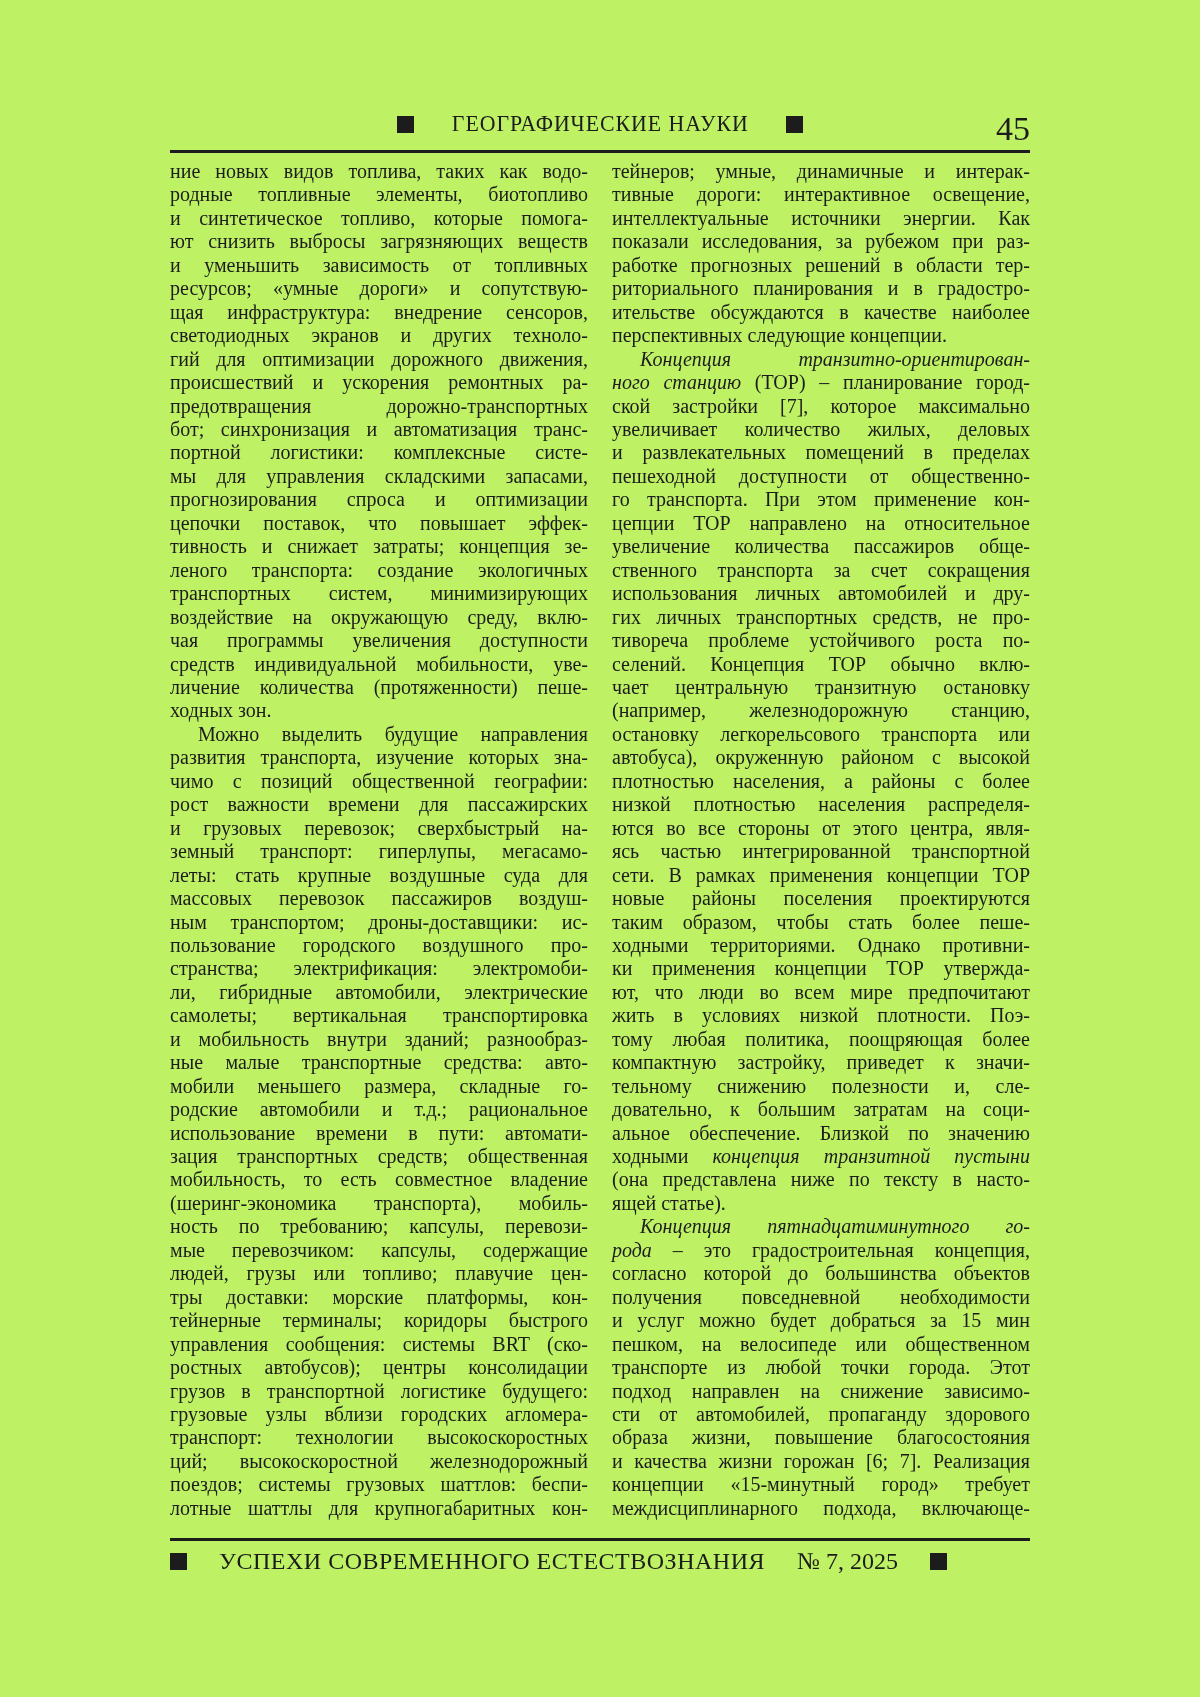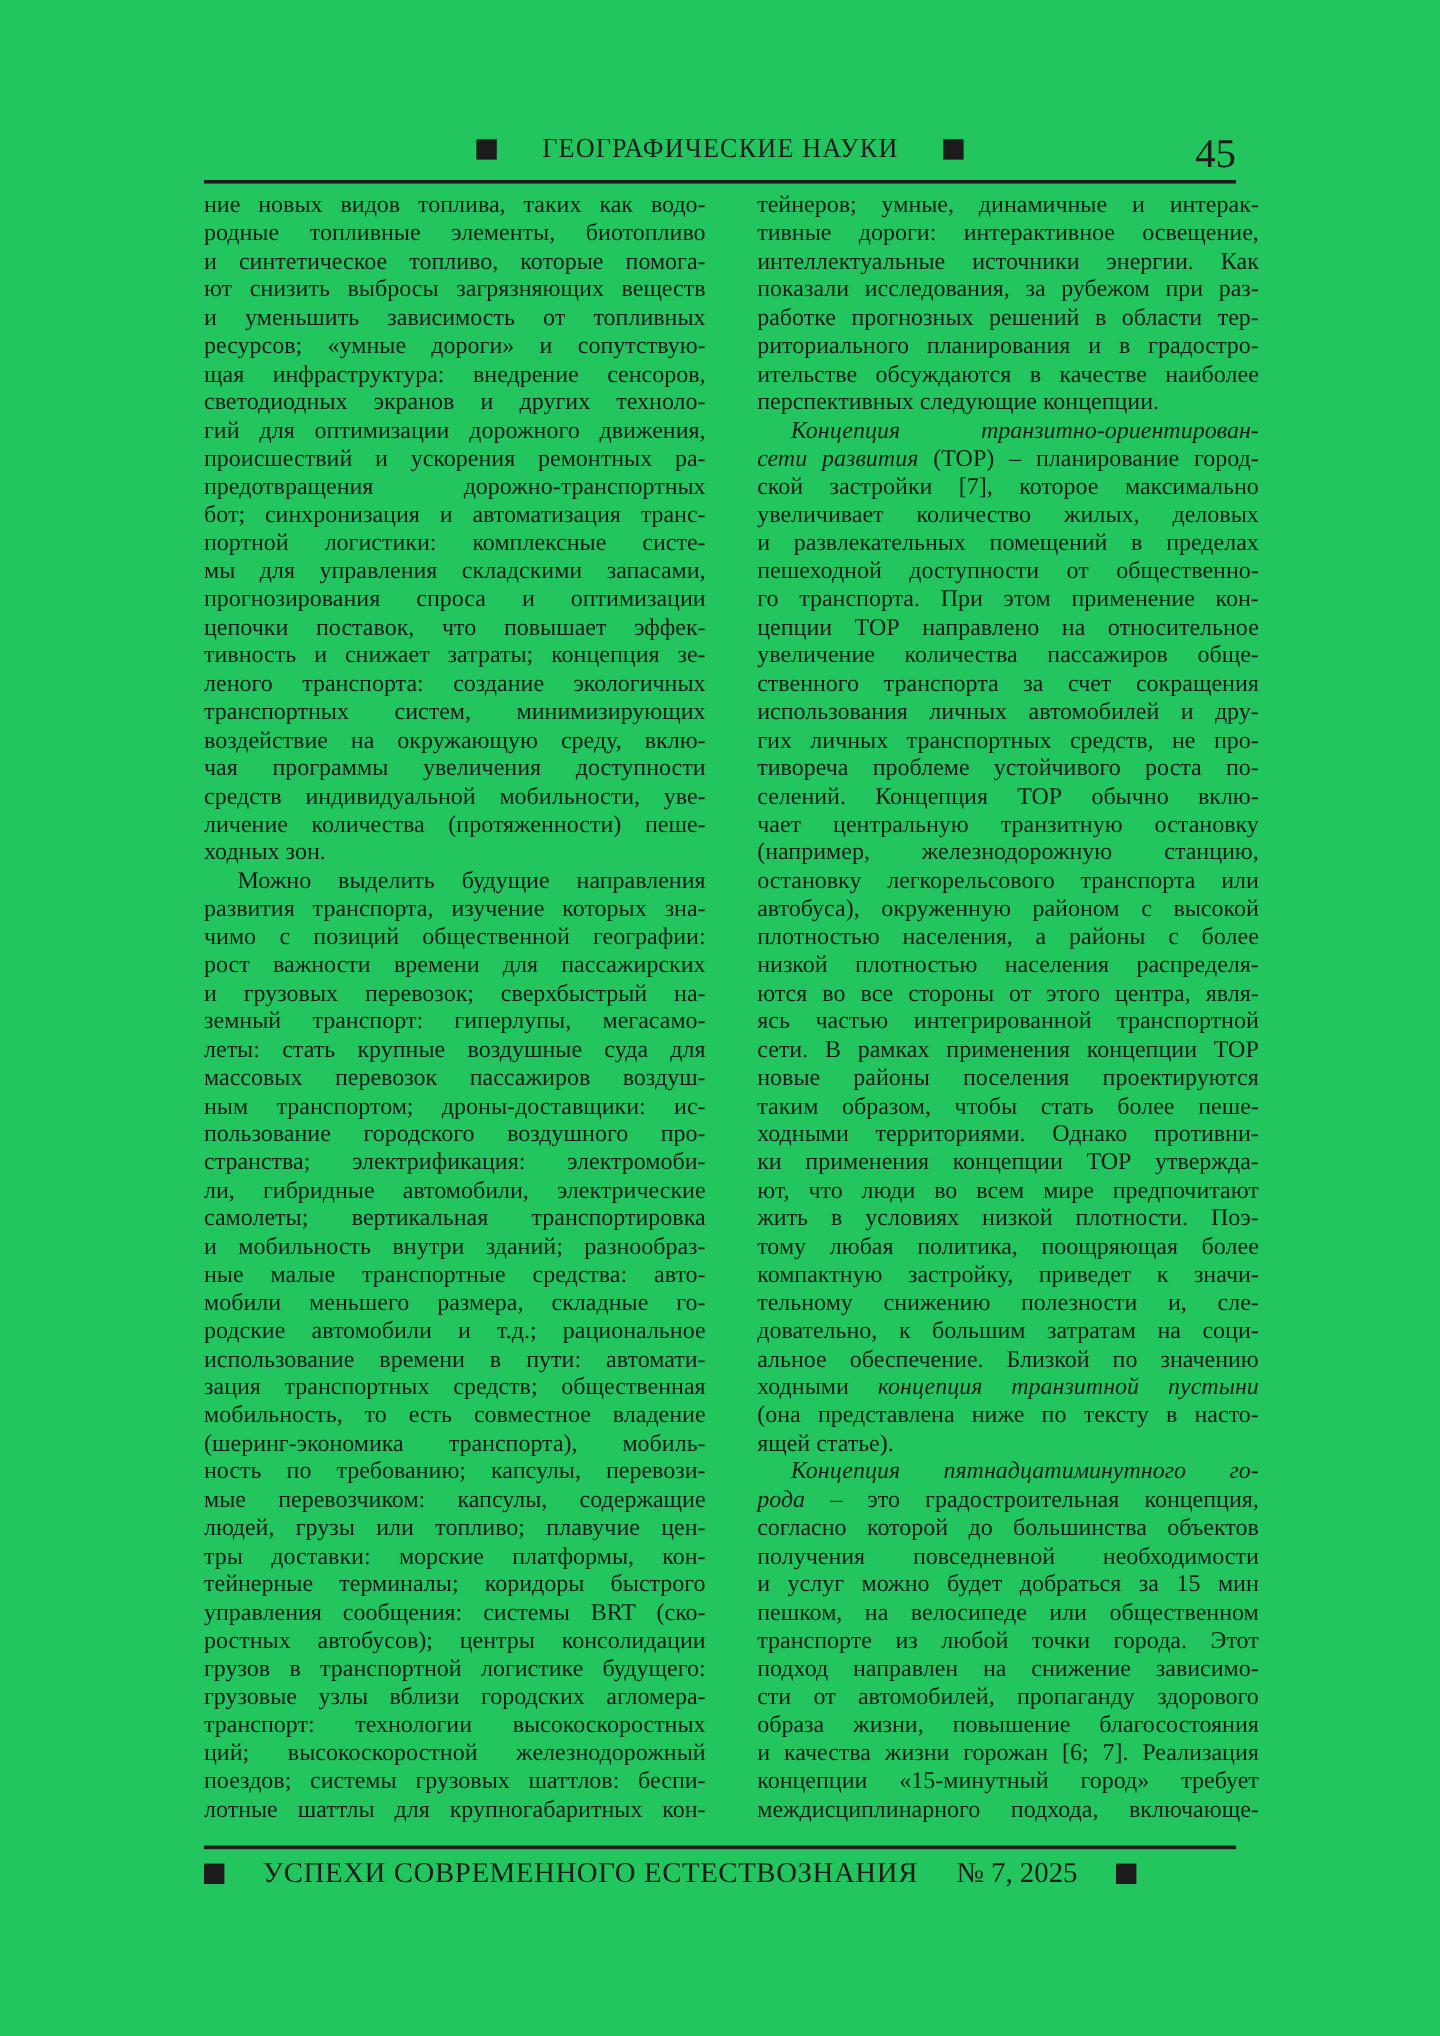--- a/index.html
+++ b/index.html
@@ -1,33 +1,33 @@
 <!DOCTYPE html>
 <html><head>
 <meta charset="utf-8">
 <style>
   html,body{margin:0;padding:0;background:#ffffff;}
   body{width:1200px;height:1697px;font-family:"Liberation Serif", serif;color:#1c1c1c;}
-  .page{position:relative;width:1200px;height:1697px;background:#22c55e;overflow:hidden;}
+  .page{position:relative;width:1200px;height:1697px;background:#bef264;overflow:hidden;}
 
   
   .header{position:absolute;left:170px;top:104px;width:860px;height:40px;}
   .header-inner{display:flex;justify-content:center;align-items:center;gap:30px;height:100%;}
   .hsq{width:17px;height:17px;background:#1c1c1c;flex:0 0 auto;}
   .header-title{font-size:23px;letter-spacing:1px;white-space:nowrap;transform:scaleX(.95);}
   .page-number{position:absolute;right:0;top:6px;font-size:34px;}
 
   .rule{position:absolute;left:170px;width:860px;height:3px;background:#1d1d1d;}
   .rule-top{top:150px;}
   .rule-bottom{top:1538px;}
 
   
   .col{position:absolute;top:160px;width:418px;font-size:20px;line-height:23.45px;}
   .col-left{left:170px;}
-  .col-right{left:631px;}
+  .col-right{left:612px;}
   .line{text-align:justify;text-align-last:justify;white-space:normal;}
   .line.par-end{text-align-last:left;}
   .line.indent{text-indent:28px;}
   .it{font-style:italic;}
 
   
   .footer{position:absolute;left:170px;top:1548px;width:860px;display:flex;justify-content:flex-start;align-items:center;gap:32px;}
   .footer-title{font-size:24px;letter-spacing:.5px;white-space:nowrap;}
   .footer-issue{font-size:24px;white-space:nowrap;}
 </style>
@@ -110,21 +110,21 @@
   <div class="col col-right">
       <div class="line"><span>тейнеров; умные, динамичные и интерак-</span></div>
       <div class="line"><span>тивные дороги: интерактивное освещение,</span></div>
       <div class="line"><span>интеллектуальные источники энергии. Как</span></div>
       <div class="line"><span>показали исследования, за рубежом при раз-</span></div>
       <div class="line"><span>работке прогнозных решений в области тер-</span></div>
       <div class="line"><span>риториального планирования и в градостро-</span></div>
       <div class="line"><span>ительстве обсуждаются в качестве наиболее</span></div>
       <div class="line par-end"><span>перспективных следующие концепции.</span></div>
       <div class="line indent"><span class="it">Концепция транзитно-ориентирован-</span></div>
-      <div class="line"><span class="it">сети развития</span><span> (ТОР) – планирование город-</span></div>
+      <div class="line"><span class="it">ного станцию</span><span> (ТОР) – планирование город-</span></div>
       <div class="line"><span>ской застройки [7], которое максимально</span></div>
       <div class="line"><span>увеличивает количество жилых, деловых</span></div>
       <div class="line"><span>и развлекательных помещений в пределах</span></div>
       <div class="line"><span>пешеходной доступности от общественно-</span></div>
       <div class="line"><span>го транспорта. При этом применение кон-</span></div>
       <div class="line"><span>цепции ТОР направлено на относительное</span></div>
       <div class="line"><span>увеличение количества пассажиров обще-</span></div>
       <div class="line"><span>ственного транспорта за счет сокращения</span></div>
       <div class="line"><span>использования личных автомобилей и дру-</span></div>
       <div class="line"><span>гих личных транспортных средств, не про-</span></div>

